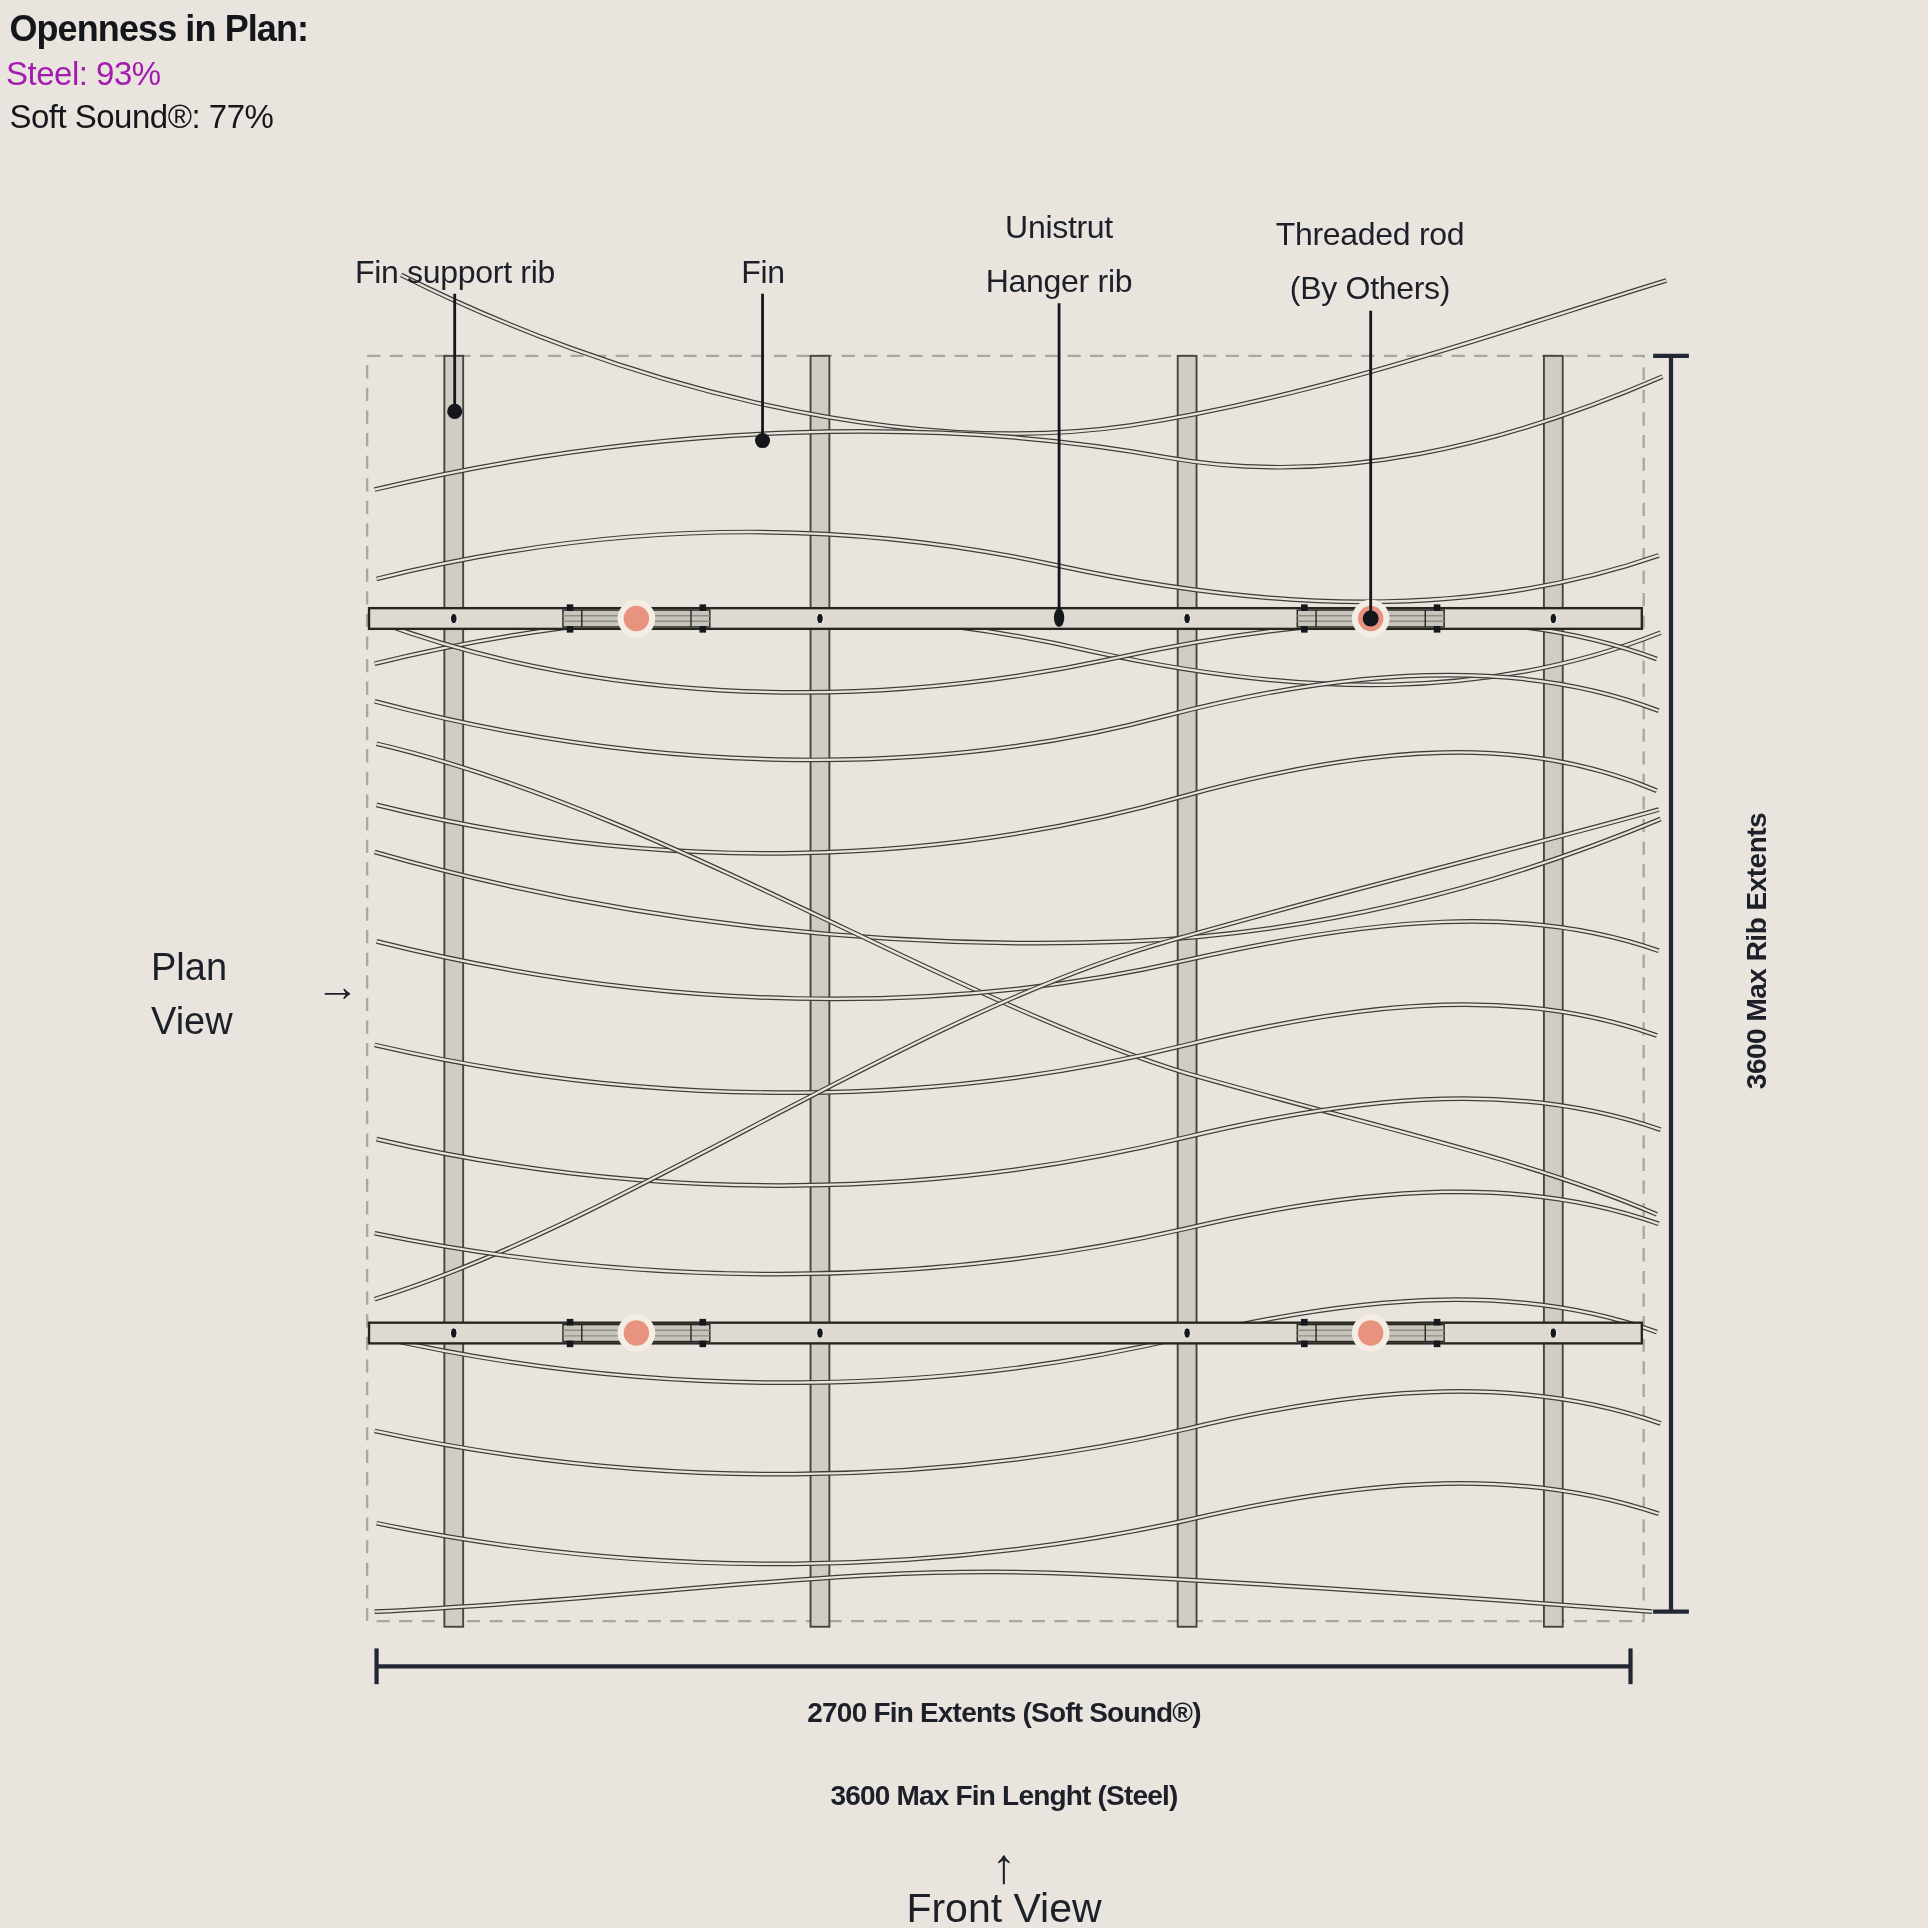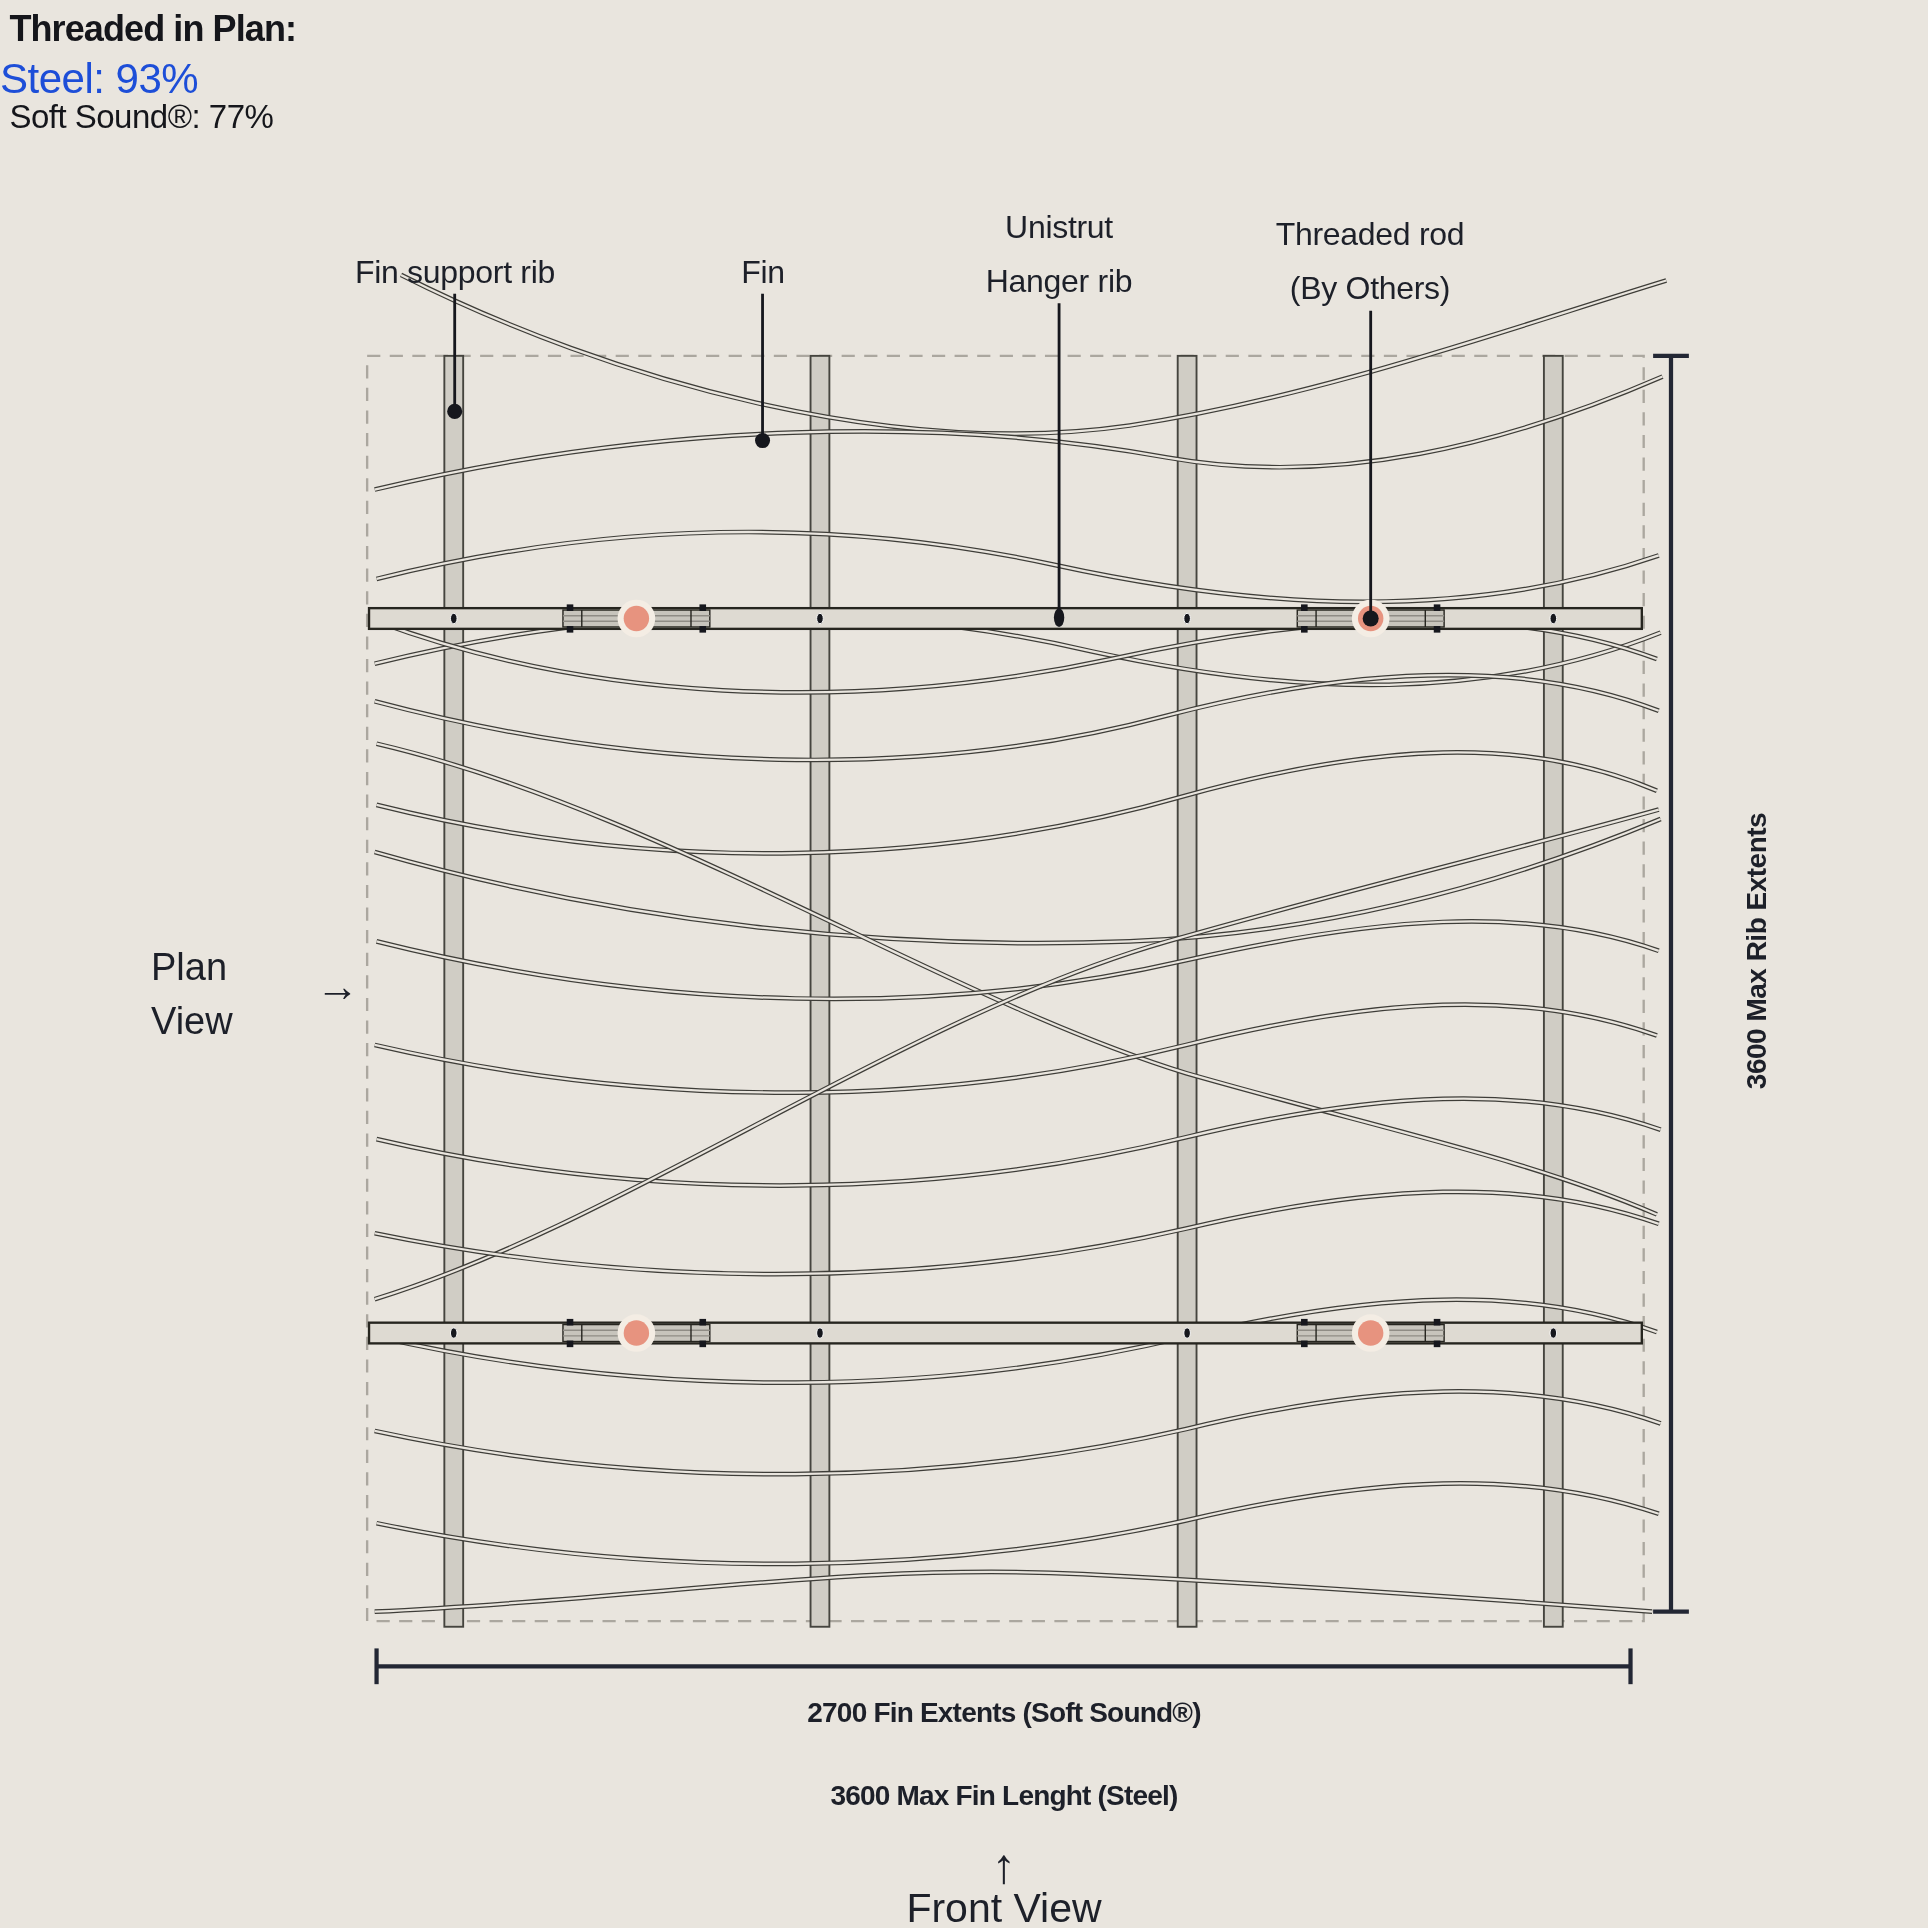--- a/index.html
+++ b/index.html
@@ -1,21 +1,21 @@
 <!DOCTYPE html>
 <html style="font-size:15px"><head>
 <meta charset="utf-8">
 <style>
   html,body{margin:0;padding:0;background:#e9e5de;}
   .canvas{position:relative;width:1928px;height:1928px;background:#e9e5de;overflow:hidden;
           font-family:"Liberation Sans", sans-serif;color:#1d2029;}
   svg.dwg{position:absolute;left:0;top:0;width:1928px;height:1928px;}
   .abs{position:absolute;}
   .hdr-title{left:9.4px;top:7.5px;font-size:36px;font-weight:bold;letter-spacing:-0.9px;color:#15161b;}
-  .hdr-line1{left:0;top:55px;font-size:42px;letter-spacing:-0.5px;color:#1d4ed8;}
+  .hdr-line1{left:6px;top:55px;font-size:33px;letter-spacing:-0.5px;color:#a21caf;}
   .hdr-line2{left:9.4px;top:98px;font-size:33px;letter-spacing:-0.5px;color:#15161b;}
   .callout{transform:translateX(-50%);text-align:center;font-size:32px;letter-spacing:-0.3px;line-height:54px;white-space:nowrap;}
   .sideview{left:151px;top:940px;font-size:38px;line-height:54px;}
   .side-arrow{left:316px;top:962px;font-size:43px;}
   .rightdim{left:1757px;top:951px;transform:translate(-50%,-50%) rotate(-90deg);
             font-size:28px;font-weight:bold;white-space:nowrap;letter-spacing:-0.5px;}
   .botdim{left:1004px;transform:translateX(-50%);font-size:28px;font-weight:bold;
           letter-spacing:-0.8px;white-space:nowrap;text-align:center;}
   .botdim1{top:1697px;}
   .botdim2{top:1780px;}
@@ -132,21 +132,21 @@
       <line x1="1456" y1="330" x2="1456" y2="650" stroke="#16171d" stroke-width="3"></line>
       <circle cx="1456" cy="657" r="8.5" fill="#16171d"></circle>
       <line x1="400" y1="1770" x2="1732" y2="1770" stroke="#232734" stroke-width="4.5"></line>
       <line x1="400" y1="1751" x2="400" y2="1789" stroke="#232734" stroke-width="4.5"></line>
       <line x1="1732" y1="1751" x2="1732" y2="1789" stroke="#232734" stroke-width="4.5"></line>
       <line x1="1775" y1="378" x2="1775" y2="1712" stroke="#232734" stroke-width="4.5"></line>
       <line x1="1756" y1="378" x2="1794" y2="378" stroke="#232734" stroke-width="4.5"></line>
       <line x1="1756" y1="1712" x2="1794" y2="1712" stroke="#232734" stroke-width="4.5"></line>
     </svg>
 
-  <div class="abs hdr-title">Threaded in Plan:</div>
+  <div class="abs hdr-title">Openness in Plan:</div>
   <div class="abs hdr-line1">Steel: 93%</div>
   <div class="abs hdr-line2">Soft Sound®: 77%</div>
 
   <div class="abs callout" style="left:455px;top:245px;">Fin support rib</div>
   <div class="abs callout" style="left:763px;top:245px;">Fin</div>
   <div class="abs callout" style="left:1370px;top:207px;">
     <div>Threaded rod</div>
     <div>(By Others)</div>
   </div>
   <div class="abs callout" style="left:1059px;top:200px;">

